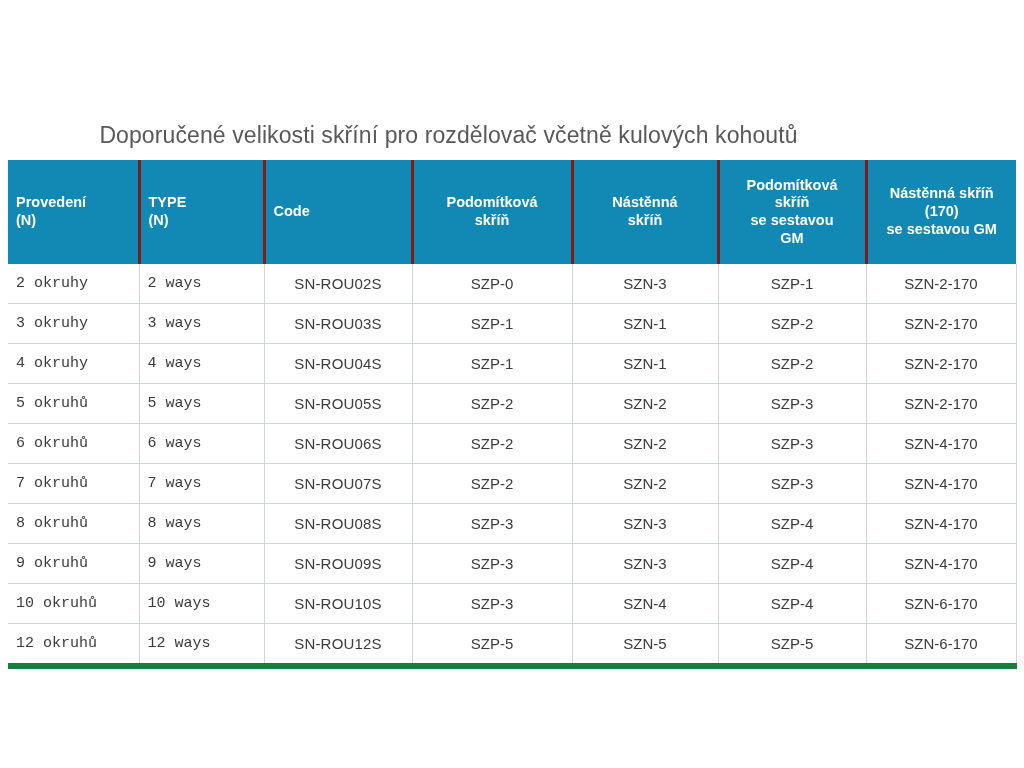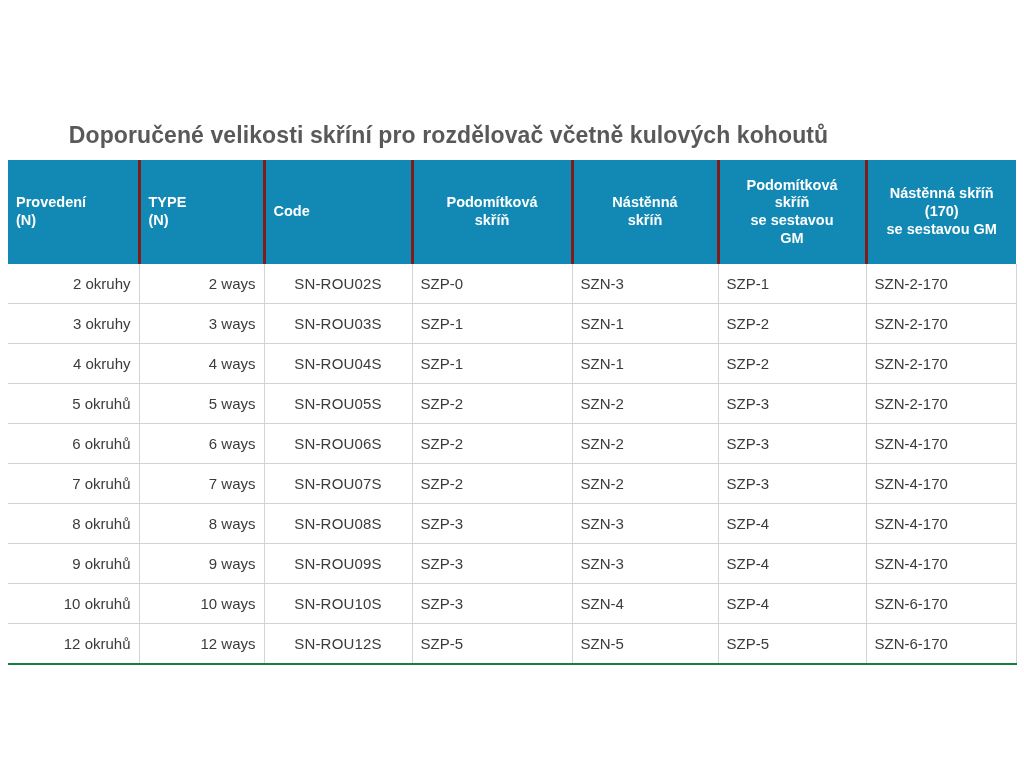--- a/index.html
+++ b/index.html
@@ -20,21 +20,21 @@
     height: 768px;
   }
   .title {
     position: absolute;
     top: 122px;
     left: 0;
     width: 897px;
     text-align: center;
     font-size: 23px;
     color: #595959;
-    font-weight: 700;
+    font-weight: 400;
     letter-spacing: 0.1px;
   }
   .table-wrap {
     position: absolute;
     top: 160px;
     left: 8px;
     width: 1008px;
   }
   table.sizes {
     border-collapse: collapse;
@@ -66,27 +66,29 @@
     height: 35px;
     font-size: 15px;
     color: #3b3b3b;
     border-bottom: 1px solid #cfd4d8;
     border-right: 1px solid #cfd4d8;
     padding: 2px 8px;
     vertical-align: middle;
     background: #ffffff;
   }
   table.sizes tbody tr:last-child td {
-    border-bottom: 2px solid #15803d;
+    border-bottom: 6px solid #15803d;
   }
   td.c-left {
-    text-align: right;
+    text-align: left;
     padding-left: 14px;
+    font-family: Liberation Mono, monospace;
   }
   td.c-center {
+    text-align: center;
   }
   td.c-code {
     text-align: center;
     color: #0e7fa8;
     font-weight: normal;
     font-size: 15.5px;
     letter-spacing: 0.2px;
   }
   .col1 { width: 131px; }
   .col2 { width: 125px; }

